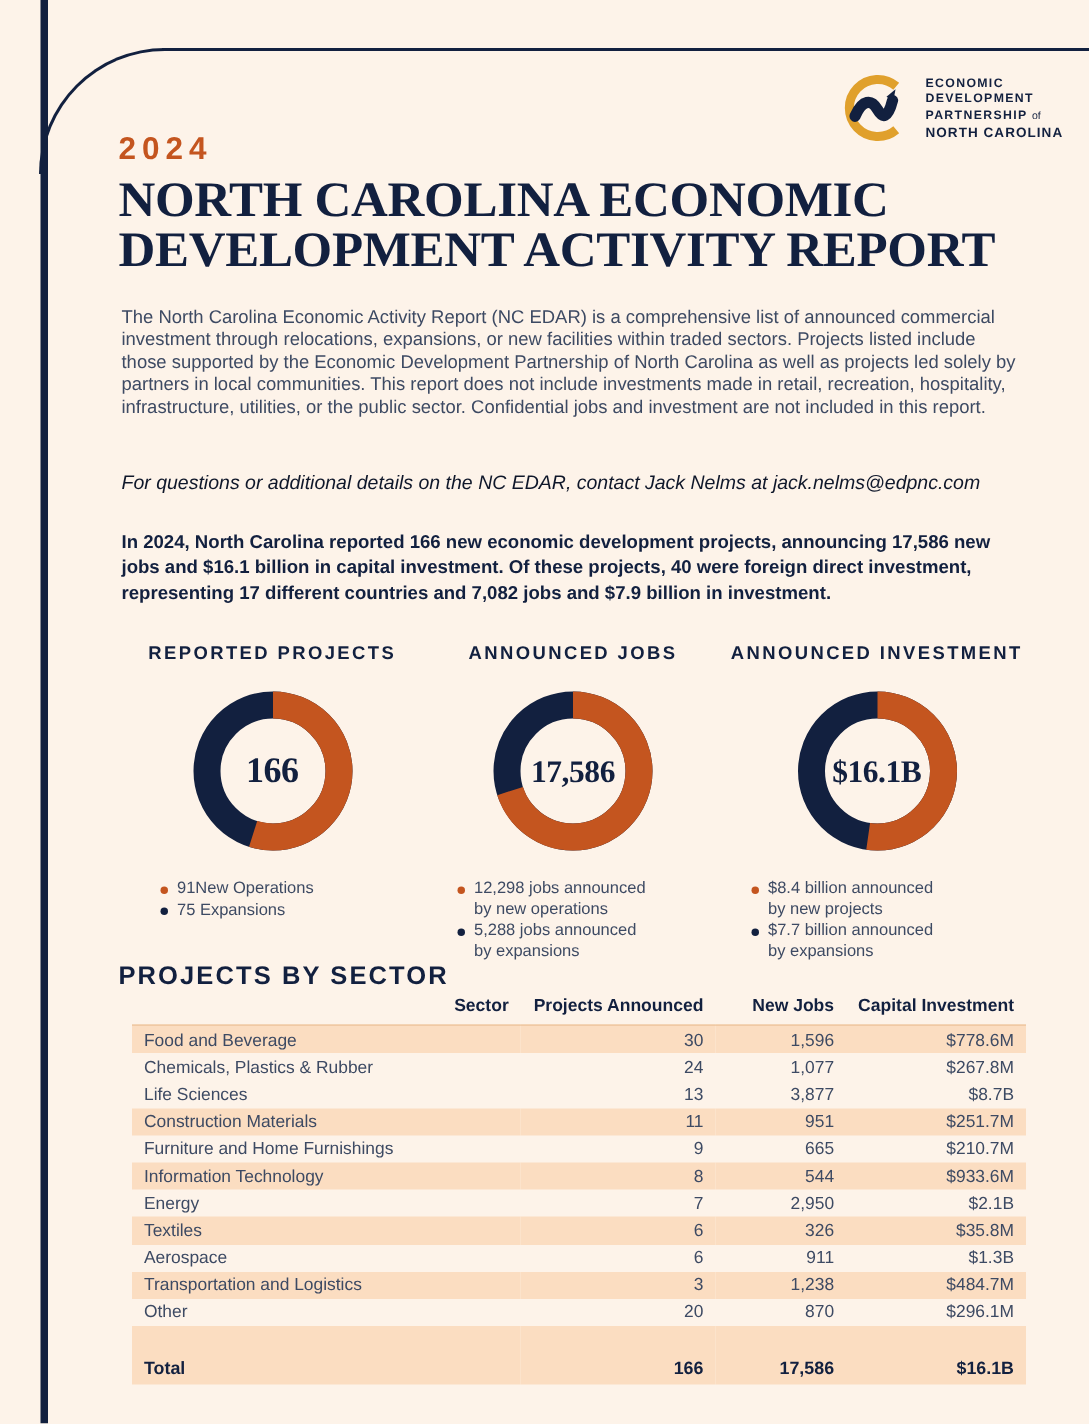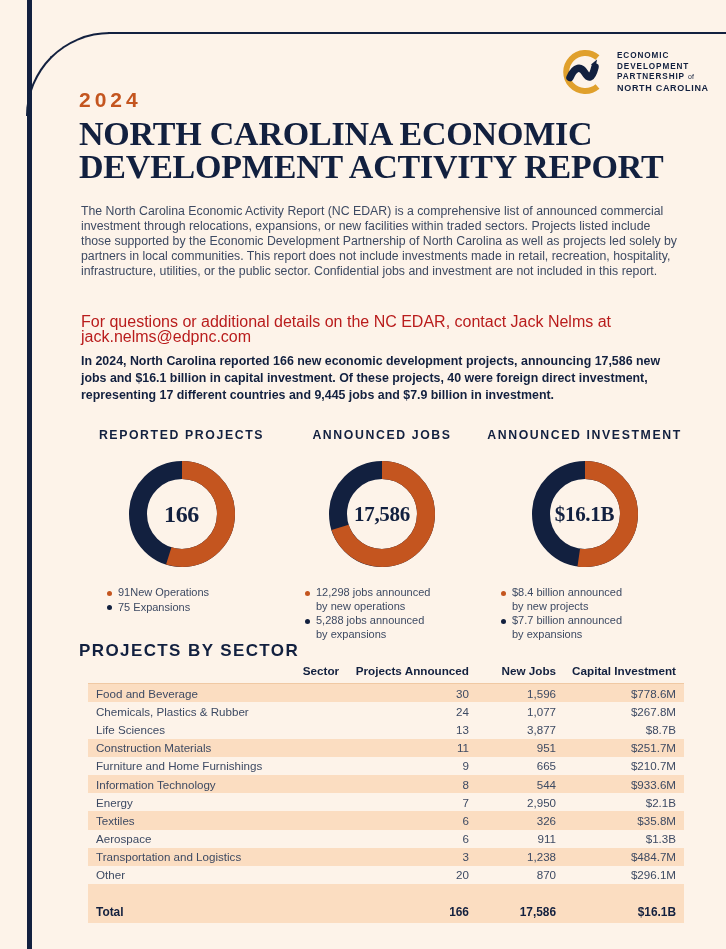--- a/index.html
+++ b/index.html
@@ -105,23 +105,24 @@
     width: 600px;
     font-size: 12.3px;
     line-height: 15.1px;
     color: #3d4a63;
   }
   .contact {
     position: absolute;
     left: 81px;
     top: 314px;
     width: 600px;
-    font-size: 16px;
+    font-size: 13px;
     line-height: 15.1px;
-    color: #b91c1c;
+    color: #0f172a;
+    font-style: italic;
   }
   .summary {
     position: absolute;
     left: 81px;
     top: 353px;
     width: 590px;
     font-size: 12.4px;
     line-height: 17px;
     font-weight: bold;
     color: #12203f;
@@ -259,21 +260,21 @@
       <div><span>PARTNERSHIP</span> <span class="of">of</span></div>
       <div class="strong">NORTH CAROLINA</div>
     </div>
   </div>
 
   <div class="year">2024</div>
   <div class="title">NORTH CAROLINA ECONOMIC DEVELOPMENT ACTIVITY REPORT</div>
 
   <div class="intro">The North Carolina Economic Activity Report (NC EDAR) is a comprehensive list of announced commercial investment through relocations, expansions, or new facilities within traded sectors. Projects listed include those supported by the Economic Development Partnership of North Carolina as well as projects led solely by partners in local communities. This report does not include investments made in retail, recreation, hospitality, infrastructure, utilities, or the public sector. Confidential jobs and investment are not included in this report.</div>
   <div class="contact">For questions or additional details on the NC EDAR, contact Jack Nelms at jack.nelms@edpnc.com</div>
-  <div class="summary">In 2024, North Carolina reported 166 new economic development projects, announcing 17,586 new jobs and $16.1 billion in capital investment. Of these projects, 40 were foreign direct investment, representing 17 different countries and 9,445 jobs and $7.9 billion in investment.</div>
+  <div class="summary">In 2024, North Carolina reported 166 new economic development projects, announcing 17,586 new jobs and $16.1 billion in capital investment. Of these projects, 40 were foreign direct investment, representing 17 different countries and 7,082 jobs and $7.9 billion in investment.</div>
 
   <div class="donuts">
 
     <div class="donut-col c0">
       <div class="donut-head">REPORTED PROJECTS</div>
       <div class="donut-wrap">
         <svg viewBox="0 0 112 112" width="112" height="112">
           <circle cx="56" cy="56" r="44" fill="none" stroke="#12203f" stroke-width="18"></circle>
           <circle cx="56" cy="56" r="44" fill="none" stroke="#c4551f" stroke-width="18" stroke-dasharray="151.5 124.9" transform="rotate(-90 56 56)"></circle>
         </svg>

